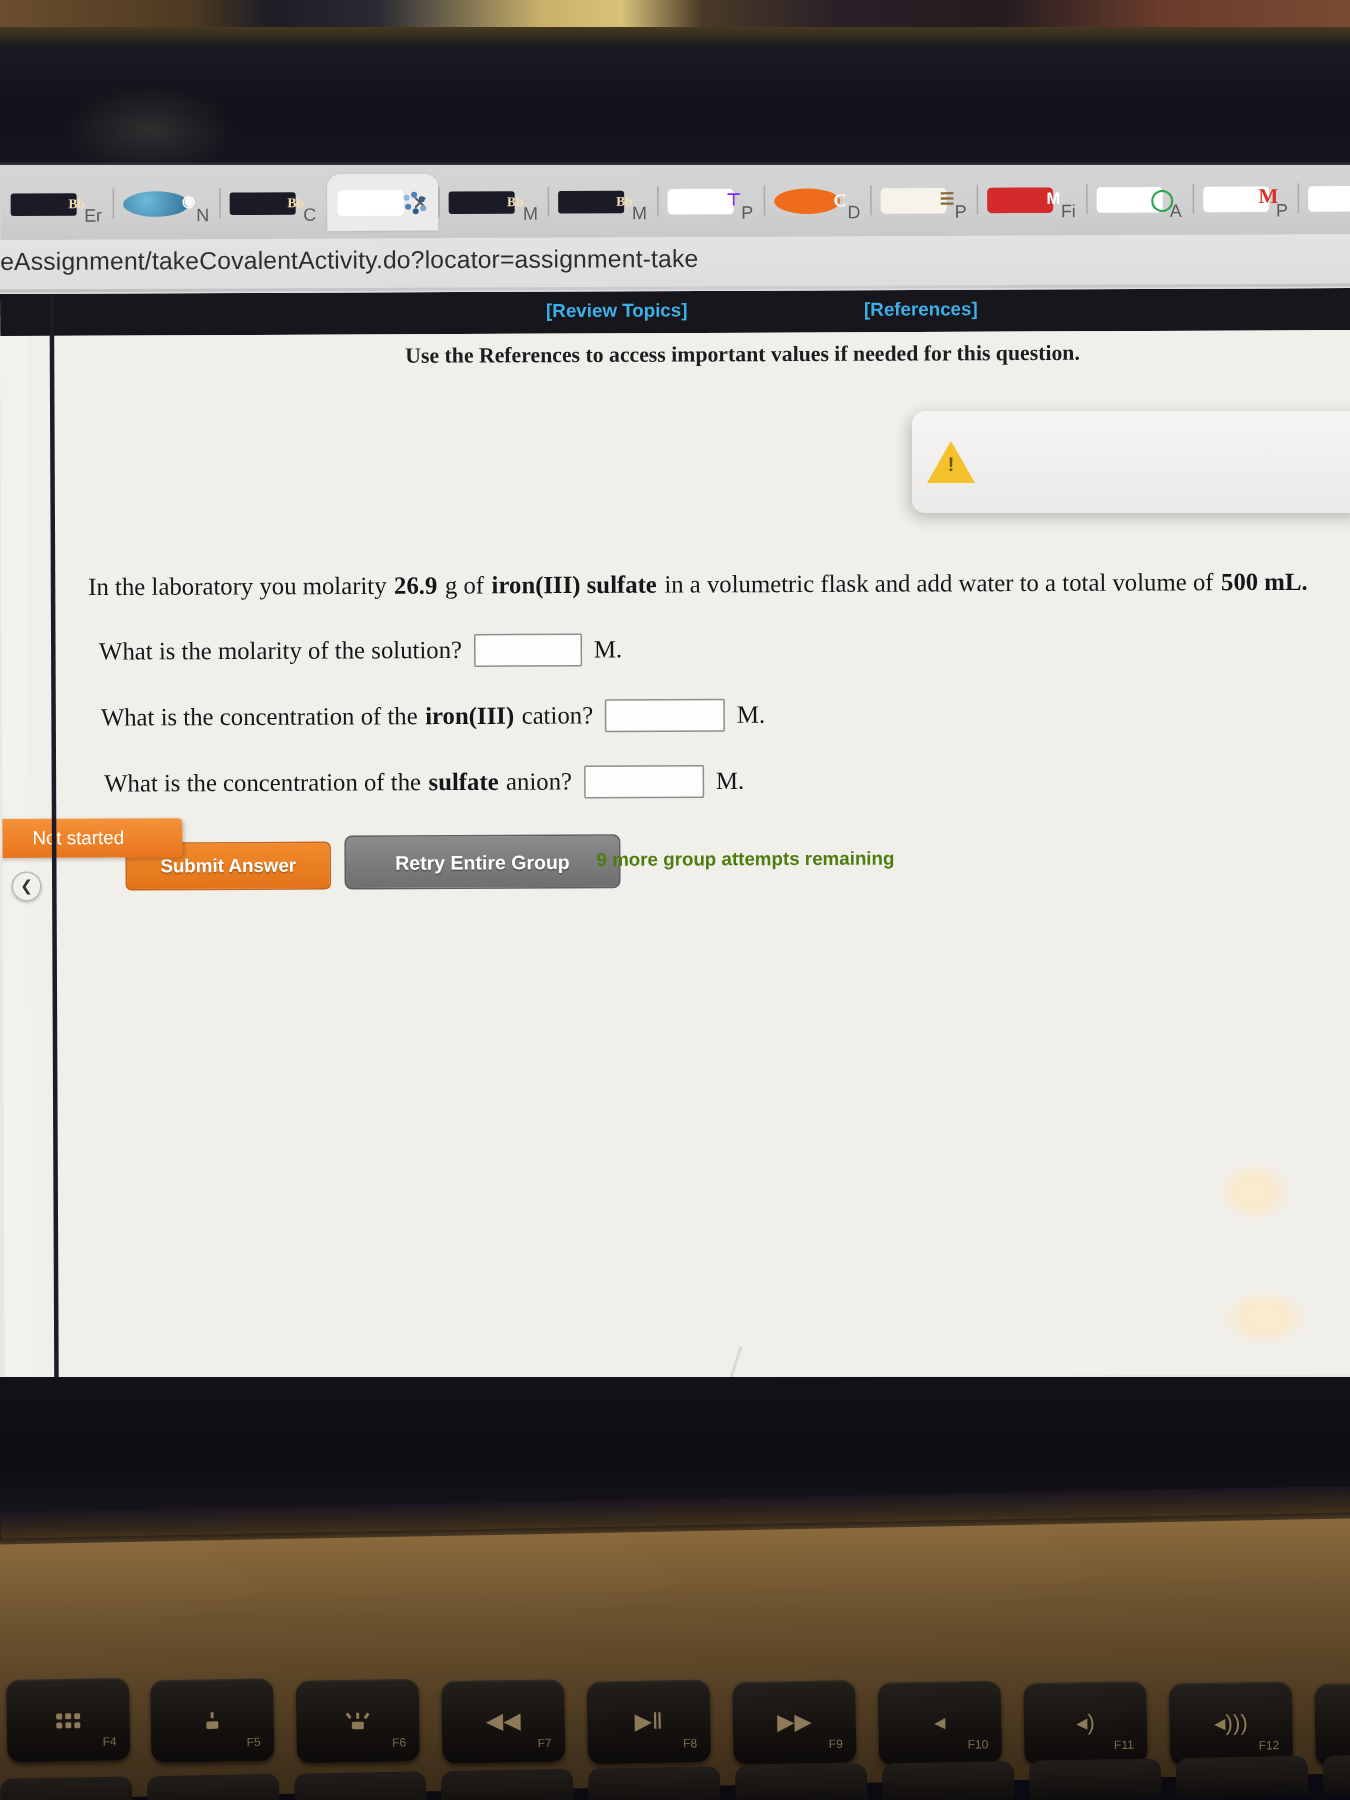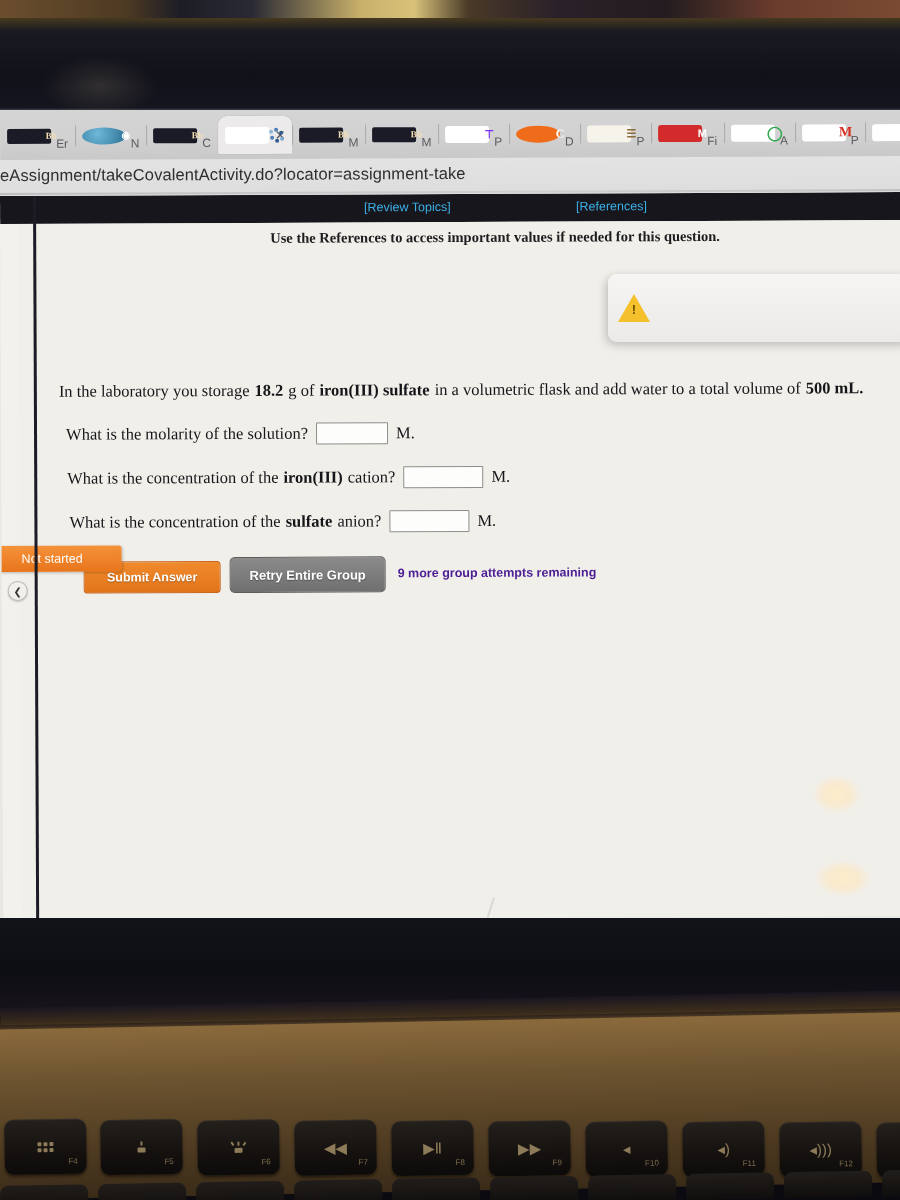--- a/index.html
+++ b/index.html
@@ -117,21 +117,21 @@
   .page {
     position: absolute; left: 0; top: 86px; width: 900px; height: 724px;
     background: #f3f1ec; overflow: hidden;
     transform: rotate(-0.25deg); transform-origin: left top;
   }
   .darkheader {
     position: absolute; left: 0; top: 0; width: 900px; height: 28px;
     background: #16161c;
   }
   .hdr-link {
-    position: absolute; top: 6px; font-size: 12.5px; font-weight: normal;
+    position: absolute; top: 6px; font-size: 12.5px; font-weight: bold;
     color: #3db0e8; white-space: nowrap;
   }
   .hdr-link.a { left: 364px; }
   .hdr-link.b { left: 548px; padding-left: 28px; }
 
   .content {
     position: absolute; left: 18px; top: 28px; width: 882px; height: 696px;
     background: #f1efea;
   }
   .refnote {
@@ -158,30 +158,30 @@
   
   .btn-submit {
     position: absolute; left: 64px; top: 338px; width: 137px; height: 32px;
     background: linear-gradient(180deg,#f08a2c,#e2741a);
     border: 1px solid #c9641a; border-radius: 4px;
     color: #fff; font-size: 12.5px; font-weight: bold;
     display: flex; align-items: center; justify-content: center;
     text-shadow: 0 1px 1px rgba(0,0,0,0.3);
   }
   .btn-retry {
-    position: absolute; left: 210px; top: 334px; width: 156px; height: 36px;
+    position: absolute; left: 210px; top: 334px; width: 184px; height: 36px;
     background: linear-gradient(180deg,#8b8b8b,#6f6f6f);
     border: 1px solid #5d5d5d; border-radius: 5px;
     color: #fff; font-size: 13px; font-weight: bold;
     display: flex; align-items: center; justify-content: center;
     text-shadow: 0 1px 1px rgba(0,0,0,0.35);
   }
   .attempts {
     position: absolute; left: 378px; top: 344px; font-size: 12.5px;
-    font-weight: bold; color: #4c1d95; white-space: nowrap;
+    font-weight: bold; color: #4d7c0f; white-space: nowrap;
   }
   .tooltip-notstarted {
     position: absolute; left: -22px; top: 322px; width: 124px; height: 26px;
     background: linear-gradient(180deg,#f4923a,#e8751c);
     border-radius: 3px; color: #fff; font-size: 12.5px;
     display: flex; align-items: center; padding-left: 24px;
     box-shadow: 1px 1px 3px rgba(0,0,0,0.25);
   }
 
   
@@ -403,22 +403,22 @@
       <div class="darkheader">
         <a class="hdr-link a">[Review Topics]</a>
         <a class="hdr-link b">[References]</a>
       </div>
 
       <div class="content">
 
         <div class="refnote">Use the References to access important values if needed for this question.</div>
 
         <div class="qline q1">
-          <span>In the laboratory you storage</span>
-          <b>18.2</b>
+          <span>In the laboratory you molarity</span>
+          <b>26.9</b>
           <span>g of</span>
           <b>iron(III) sulfate</b>
           <span>in a volumetric flask and add water to a total volume of</span>
           <b>500 mL.</b>
         </div>
 
         <div class="qline q2">
           <span>What is the molarity of the solution?</span>
           <input class="ansbox" value="" style="">
           <span>M.</span>

